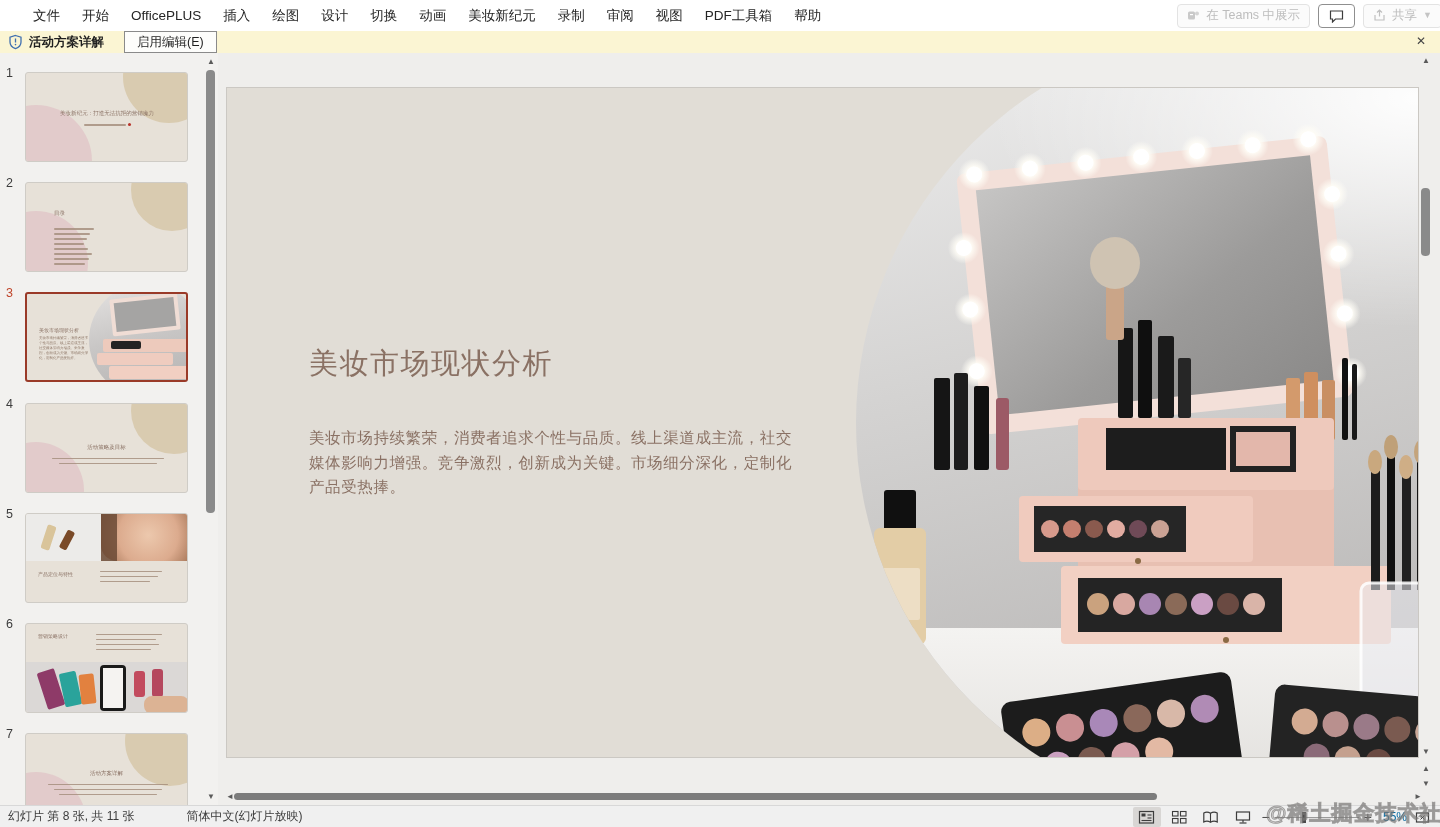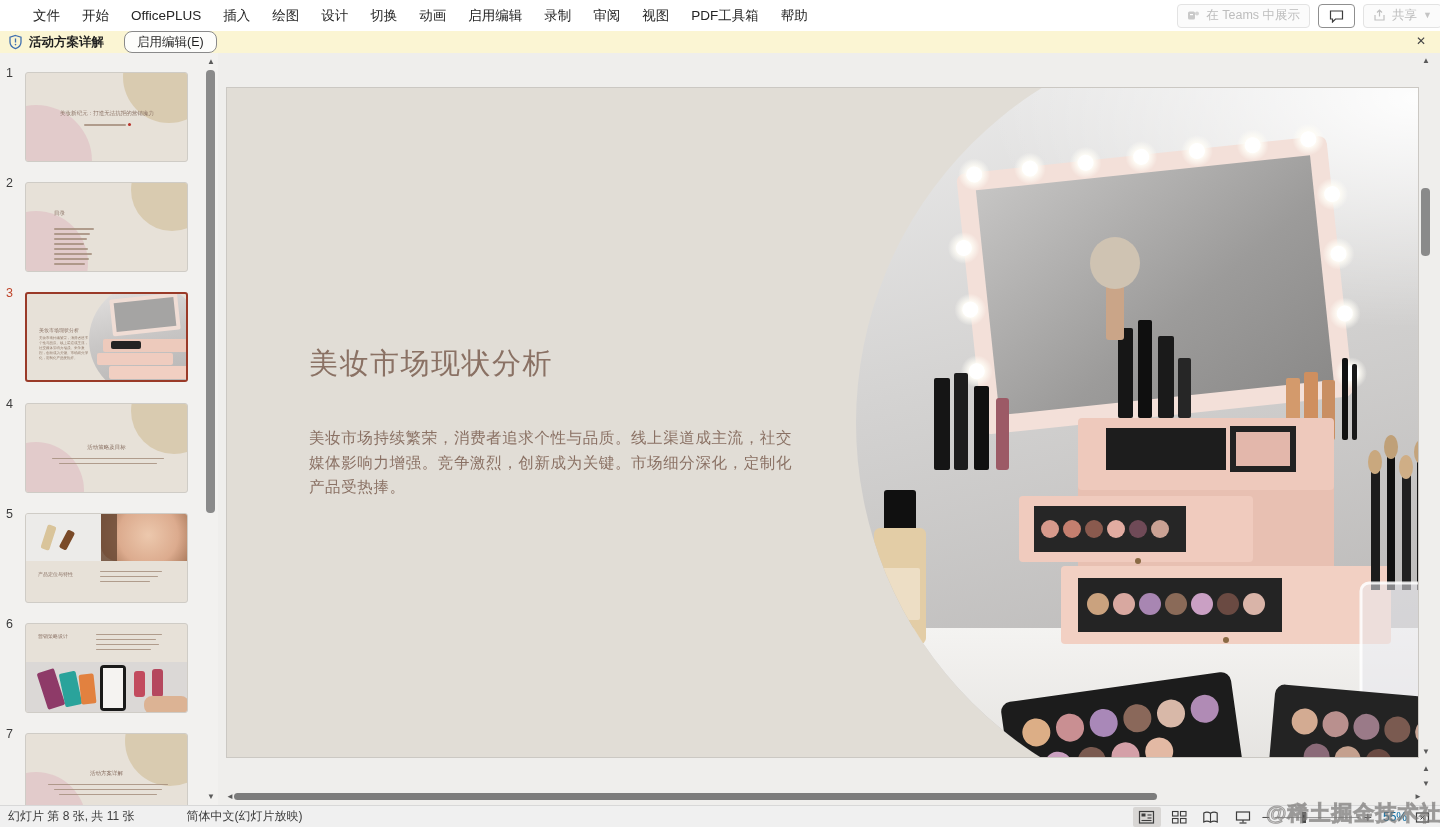--- a/index.html
+++ b/index.html
@@ -12,21 +12,21 @@
   .menu-item { font-size:13.5px; color:#252525; padding:0 11px; line-height:31px; cursor:default; white-space:nowrap; }
   .menu-right { display:flex; align-items:center; gap:8px; padding-right:14px; }
   .chip { display:flex; align-items:center; gap:6px; height:24px; padding:0 9px; border:1px solid #e3e3e3; border-radius:4px; background:#fbfbfb; font-size:12.5px; color:#bdbdbd; white-space:nowrap; }
   .chip.comment { border-color:#8f8f8f; background:#fff; padding:0 10px; }
   .chev { font-size:9px; color:#c4c4c4; transform:translateY(-1px); }
 
   
   .banner { position:absolute; left:0; top:31px; width:1440px; height:22px; background:#fbf5d3; display:flex; align-items:center; padding-left:8px; z-index:29; }
   .banner .b-title { font-size:12.5px; font-weight:bold; color:#1f1f1f; margin:0 8px 0 6px; white-space:nowrap; }
   .banner .b-msg { font-size:12.5px; color:#1f1f1f; text-decoration:underline; white-space:nowrap; }
-  .banner .b-btn { margin-left:12px; font-size:12.5px; color:#1f1f1f; background:#fdfdfb; border:1px solid #8a8a8a; border-radius:8px; padding:1px 12px; height:22px; line-height:16px; cursor:default; white-space:nowrap; }
+  .banner .b-btn { margin-left:12px; font-size:12.5px; color:#1f1f1f; background:#fdfdfb; border:1px solid #8a8a8a; border-radius:0; padding:1px 12px; height:22px; line-height:16px; cursor:default; white-space:nowrap; }
   .banner .b-close { position:absolute; right:14px; top:3px; font-size:12px; color:#444; cursor:default; }
 
   
   .panel { position:absolute; left:0; top:53px; width:218px; height:752px; background:#f2f1ef; overflow:hidden; z-index:10; }
   .tnum { position:absolute; left:6px; width:16px; font-size:12.5px; color:#3d3d3d; }
   .tnum.sel { color:#c0462b; }
   .thumb { position:absolute; left:25px; width:163px; height:90px; background:#e7e1d8; border:1px solid #cfccc6; border-radius:3px; overflow:hidden; cursor:default; }
   .thumb.sel { border:2px solid #9a3a28; }
   .circ { position:absolute; border-radius:50%; }
   .tan { background:#d9cbb0; }
@@ -84,21 +84,21 @@
 <div class="menubar">
   <div class="menu-left">
     <span class="menu-item">文件</span>
     <span class="menu-item">开始</span>
     <span class="menu-item">OfficePLUS</span>
     <span class="menu-item">插入</span>
     <span class="menu-item">绘图</span>
     <span class="menu-item">设计</span>
     <span class="menu-item">切换</span>
     <span class="menu-item">动画</span>
-    <span class="menu-item">启用编辑</span>
+    <span class="menu-item">美妆新纪元</span>
     <span class="menu-item">录制</span>
     <span class="menu-item">审阅</span>
     <span class="menu-item">视图</span>
     <span class="menu-item">PDF工具箱</span>
     <span class="menu-item">帮助</span>
   </div>
   <div class="menu-right">
     <div class="chip">
       <svg width="13" height="13" viewBox="0 0 13 13">
           <rect x="1" y="2.5" width="7" height="8" rx="1.5" fill="#c9c9c9"></rect>

